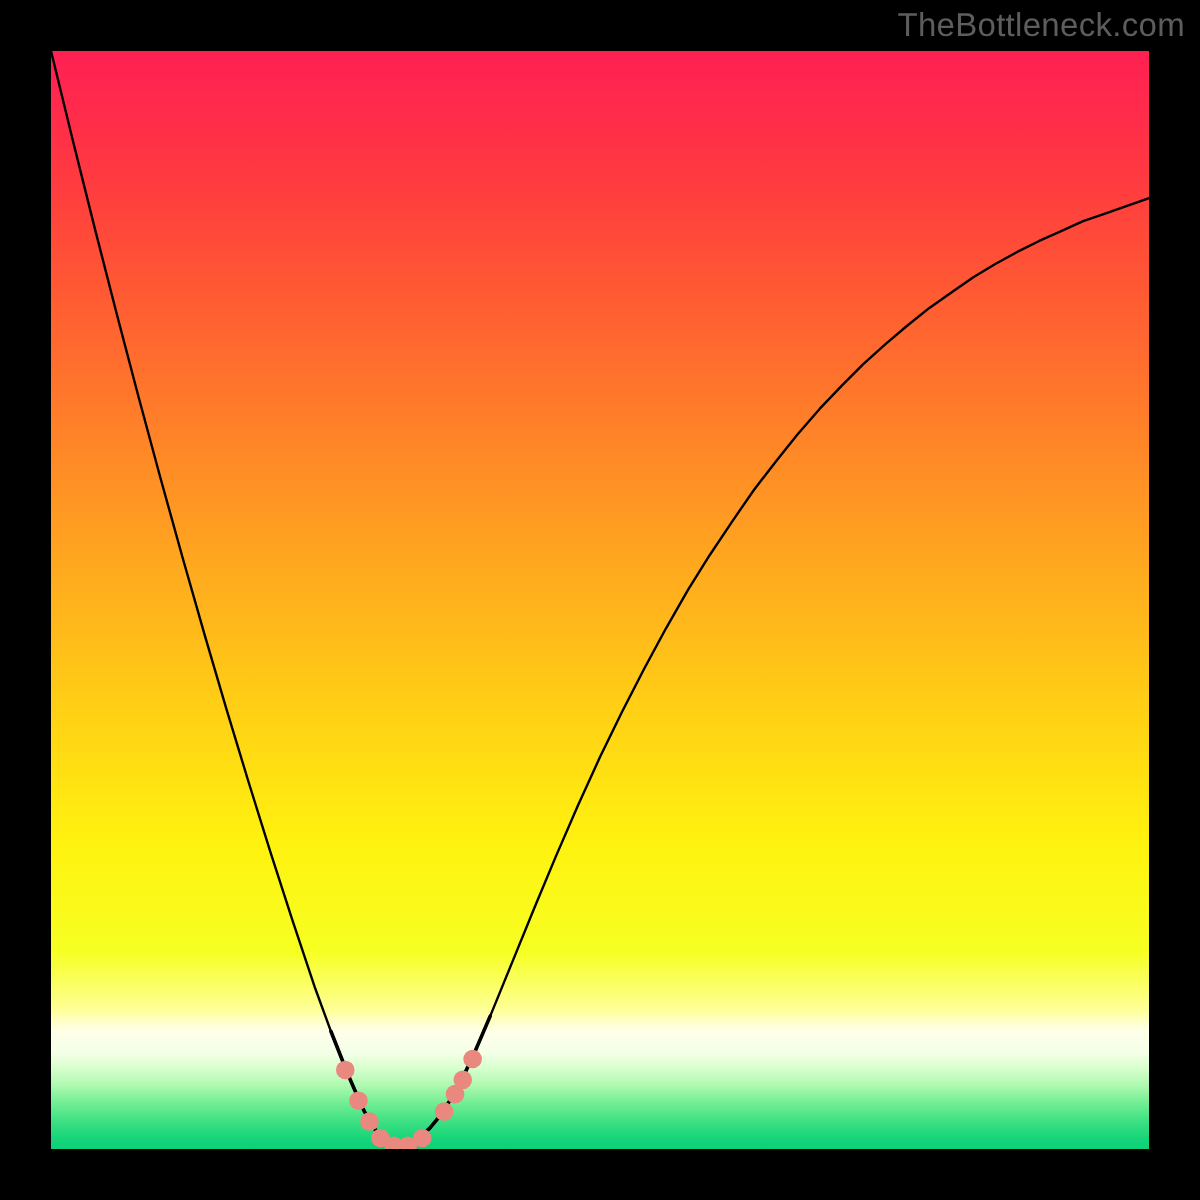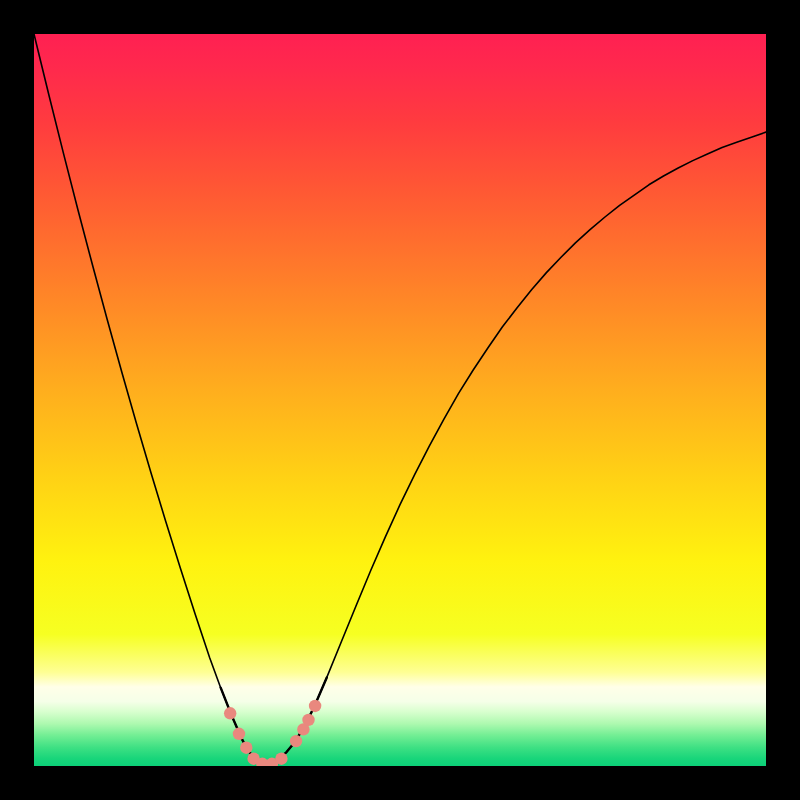--- a/index.html
+++ b/index.html
@@ -53,20 +53,21 @@
     stroke-width: 2.4;
   }
   .dot {
     fill: #e9887e;
   }
 </style>
 </head>
 <body>
 
 <div class="frame">
+  <div class="watermark">TheBottleneck.com</div>
   <div class="plot">
     <svg viewBox="0 0 732 732" preserveAspectRatio="none">
       <defs>
         <linearGradient id="bg-grad" x1="0" y1="0" x2="0" y2="1">
             <stop offset="0.00%" stop-color="#ff2052"></stop>
             <stop offset="5.00%" stop-color="#ff2a4c"></stop>
             <stop offset="12.00%" stop-color="#ff3b3f"></stop>
             <stop offset="22.00%" stop-color="#ff5a33"></stop>
             <stop offset="35.00%" stop-color="#ff8328"></stop>
             <stop offset="48.00%" stop-color="#ffac1e"></stop>

